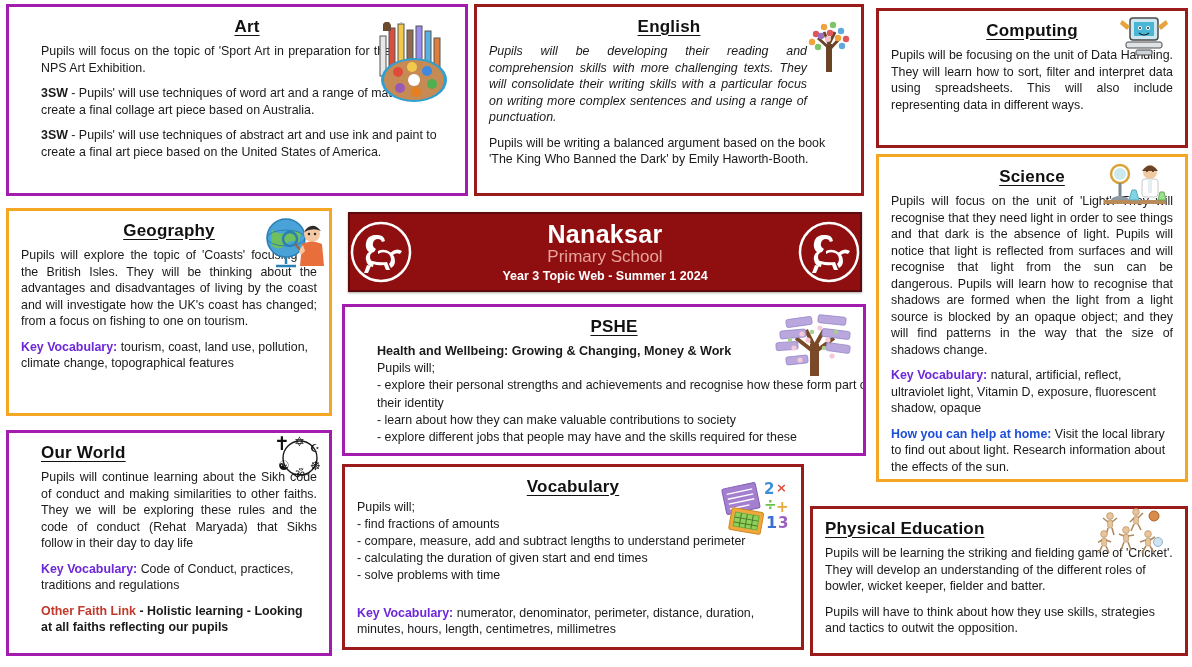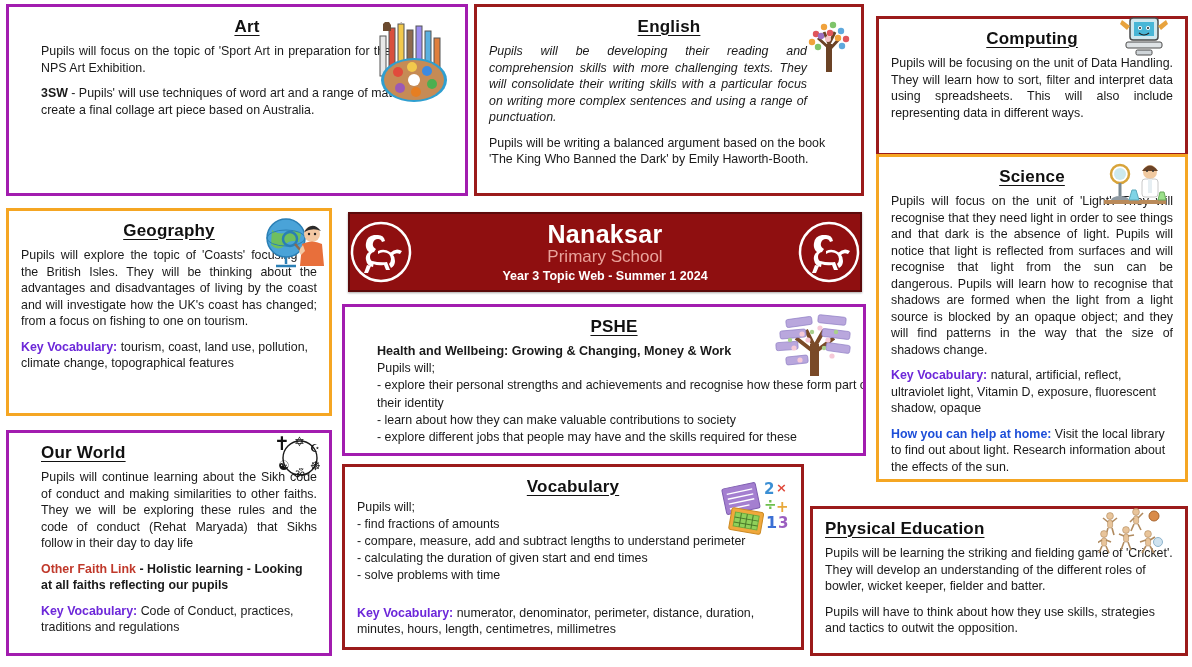--- a/index.html
+++ b/index.html
@@ -114,20 +114,21 @@
     margin-top: 4px;
   }
 </style>
 </head>
 <body>
 
 <div class="card b-black" style="left:6px; top:4px; width:462px; height:192px;">
   <h2>Art</h2>
   <p class="justify" style="width:350px;">Pupils will focus on the topic of 'Sport Art in preparation for the NPS Art Exhibition.</p>
   <p><span class="bold">3SW</span><span> - Pupils' will use techniques  of word art and a range of materials to create a final collage art piece based on Australia.</span></p>
+  <p><span class="bold">3SW</span><span> - Pupils' will use techniques  of abstract art and use ink and paint to create a final art piece based on the United States of America.</span></p>
 </div>
 
 <svg class="icon" style="left:372px; top:22px;" width="84" height="82" viewBox="0 0 84 82">
   <g stroke="#555" stroke-width="1">
     <rect x="8" y="14" width="6" height="40" fill="#e8e8e8"></rect>
     <rect x="17" y="6" width="6" height="48" fill="#d94f3d"></rect>
     <rect x="26" y="2" width="6" height="52" fill="#f2c94c"></rect>
     <rect x="35" y="8" width="6" height="46" fill="#8e6a4f"></rect>
     <rect x="44" y="4" width="6" height="50" fill="#9b8df0"></rect>
     <rect x="53" y="9" width="6" height="45" fill="#5ab0e0"></rect>
@@ -165,21 +166,21 @@
     <circle cx="10" cy="24" r="3.2" fill="#f0a23c"></circle>
     <circle cx="19" cy="18" r="3.2" fill="#9b6fc0"></circle>
     <circle cx="28" cy="15" r="3.2" fill="#e0565b"></circle>
     <circle cx="36" cy="20" r="3.2" fill="#f0a23c"></circle>
     <circle cx="16" cy="29" r="3.2" fill="#7ec46a"></circle>
     <circle cx="40" cy="28" r="3.2" fill="#5fa9dd"></circle>
     <circle cx="26" cy="21" r="3" fill="#f5c6c8"></circle>
   </g>
 </svg>
 
-<div class="card b-red" style="left:876px; top:16px; width:312px; height:140px;">
+<div class="card b-red" style="left:876px; top:8px; width:312px; height:140px;">
   <h2>Computing</h2>
   <p class="justify">Pupils will be focusing on the unit of Data Handling. They will learn how to sort, filter and interpret data using spreadsheets. This will also include representing data in different ways.</p>
 </div>
 <svg class="icon" style="left:1118px; top:14px;" width="52" height="46" viewBox="0 0 52 46">
   <rect x="12" y="4" width="28" height="22" rx="3" fill="#cfe8ef" stroke="#4a4a4a" stroke-width="1.5"></rect>
   <rect x="16" y="8" width="20" height="14" fill="#49b6d6"></rect>
   <circle cx="22" cy="14" r="2" fill="#fff"></circle>
     <circle cx="30" cy="14" r="2" fill="#fff"></circle>
   <circle cx="22" cy="14" r="1" fill="#222"></circle>
     <circle cx="30" cy="14" r="1" fill="#222"></circle>
@@ -237,22 +238,22 @@
     <circle cx="47" cy="20" r="1.2" fill="#222"></circle>
       <circle cx="53" cy="20" r="1.2" fill="#222"></circle>
     <path d="M40 30 q10 -5 20 0 l2 22 h-24 z" fill="#e86f3b"></path>
     <path d="M41 31 q-6 6 -2 10 l4 -4 z" fill="#f3c8a3"></path>
   </g>
 </svg>
 
 <div class="card b-black" style="left:6px; top:430px; width:326px; height:226px;">
   <h2 class="left">Our World</h2>
   <p class="justify">Pupils will continue learning about the Sikh code of conduct and making similarities to other faiths. They we will be exploring these  rules and the code of conduct (Rehat Maryada) that Sikhs follow in their day to day life</p>
+  <p><span class="kv">Key Vocabulary:</span><span> Code of Conduct, practices, traditions and regulations</span></p>
   <p><span class="faith">Other Faith Link</span><span class="bold"> - Holistic learning - Looking at all faiths reflecting our pupils</span></p>
-  <p><span class="kv">Key Vocabulary:</span><span> Code of Conduct, practices, traditions and regulations</span></p>
 </div>
 <svg class="icon" style="left:272px; top:432px;" width="52" height="52" viewBox="0 0 52 52">
   <circle cx="28" cy="26" r="17" fill="none" stroke="#1a1a1a" stroke-width="1.4"></circle>
   <g fill="#111111" font-family="'DejaVu Sans', sans-serif">
     <text x="2" y="18" font-size="19">✝</text>
     <text x="22" y="14" font-size="13">✡</text>
     <text x="38" y="20" font-size="11">☪</text>
     <text x="38" y="38" font-size="12">☸</text>
     <text x="22" y="46" font-size="12">ॐ</text>
     <text x="6" y="38" font-size="13">☯</text>

